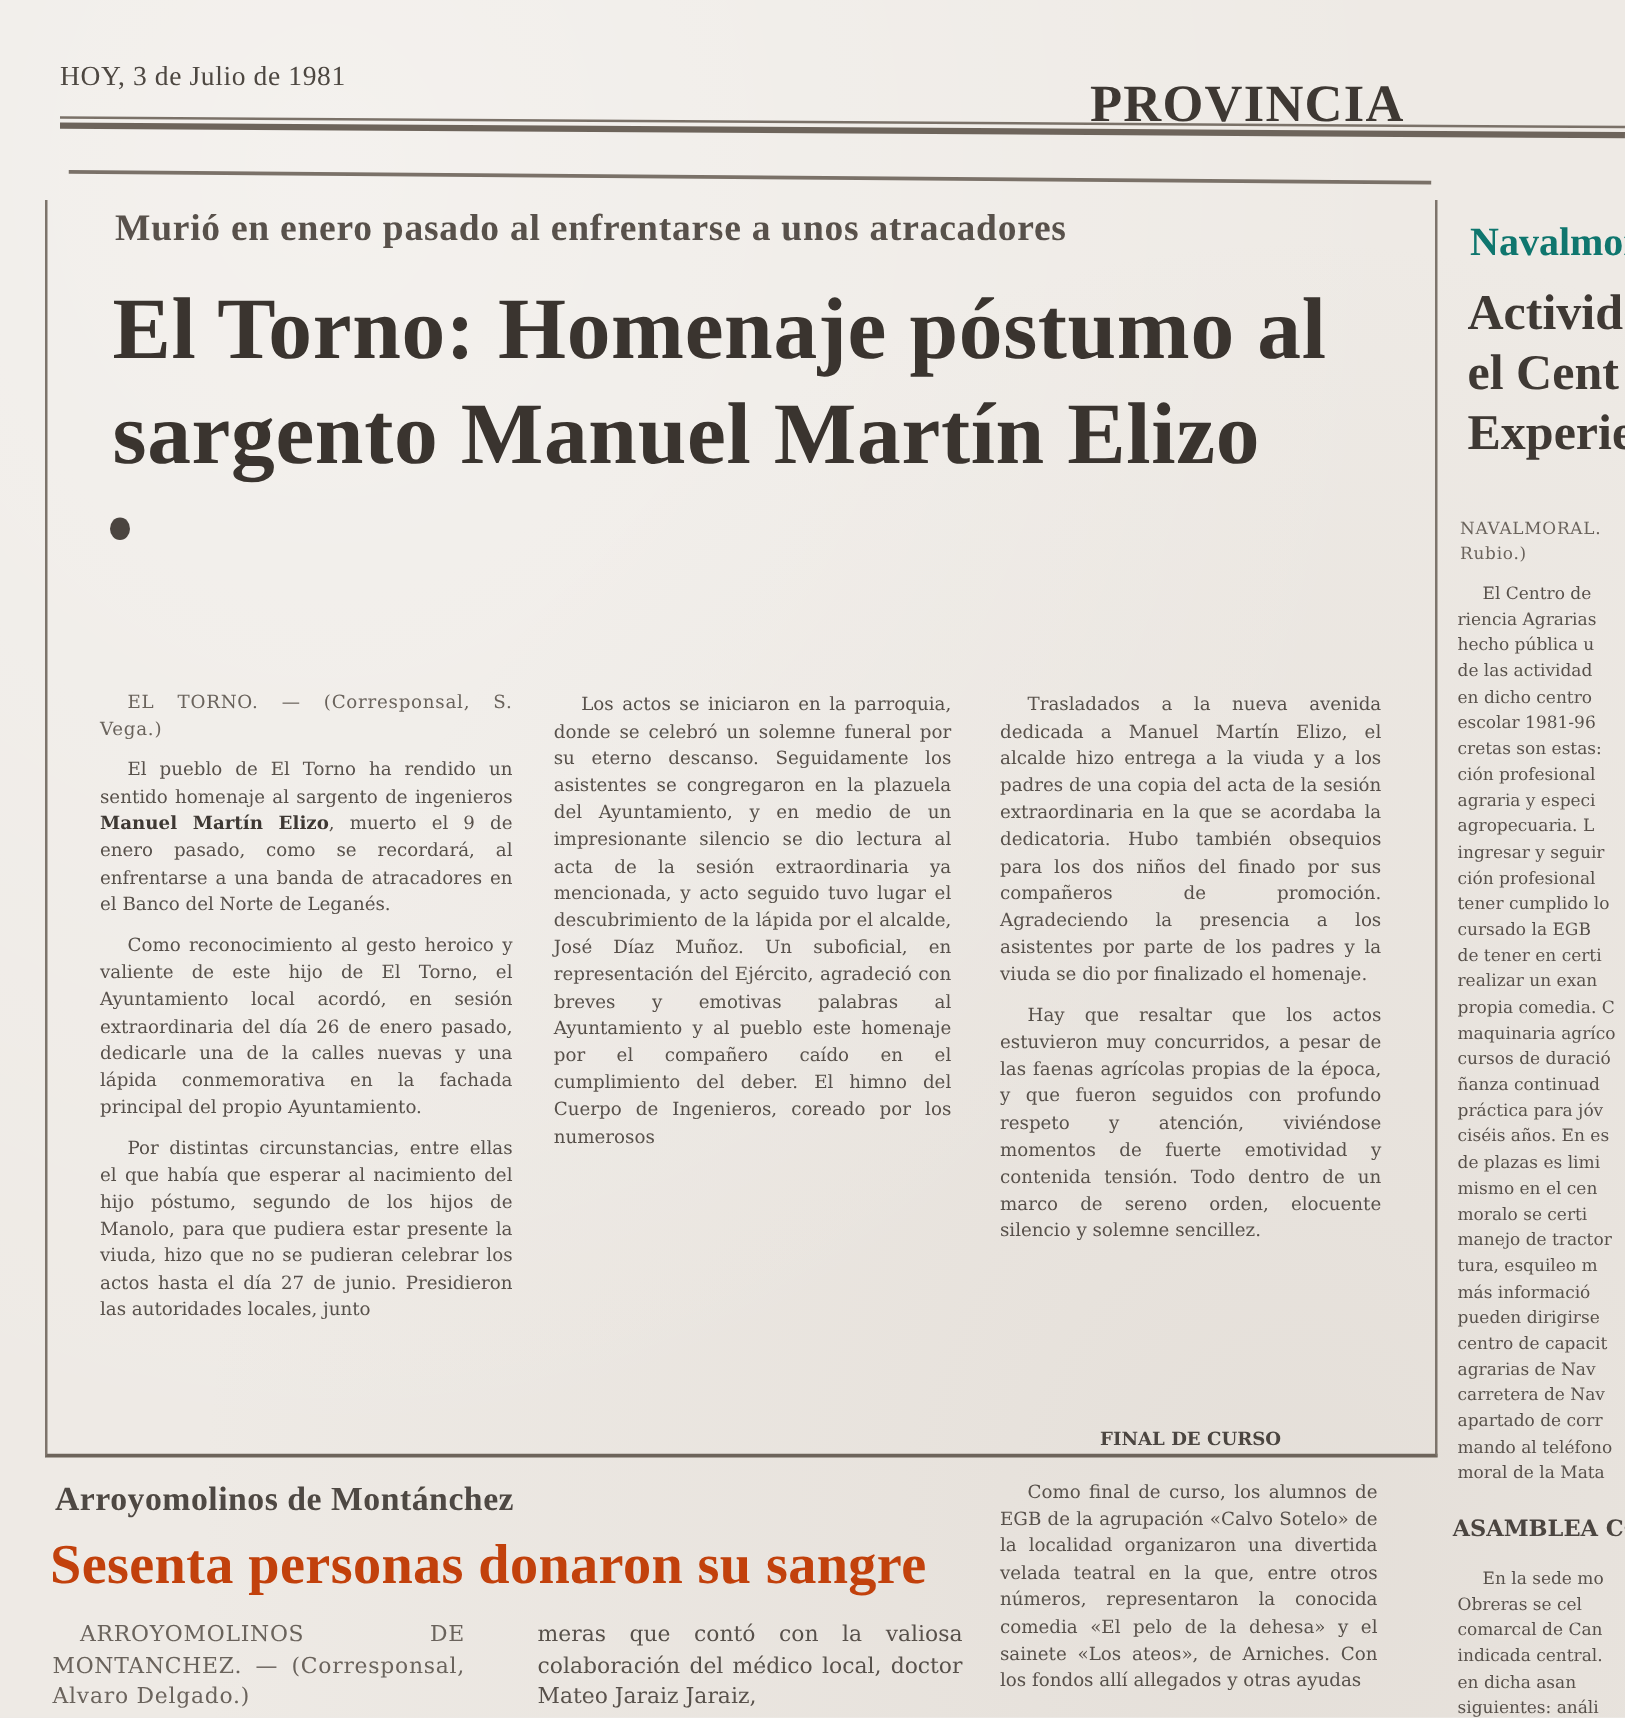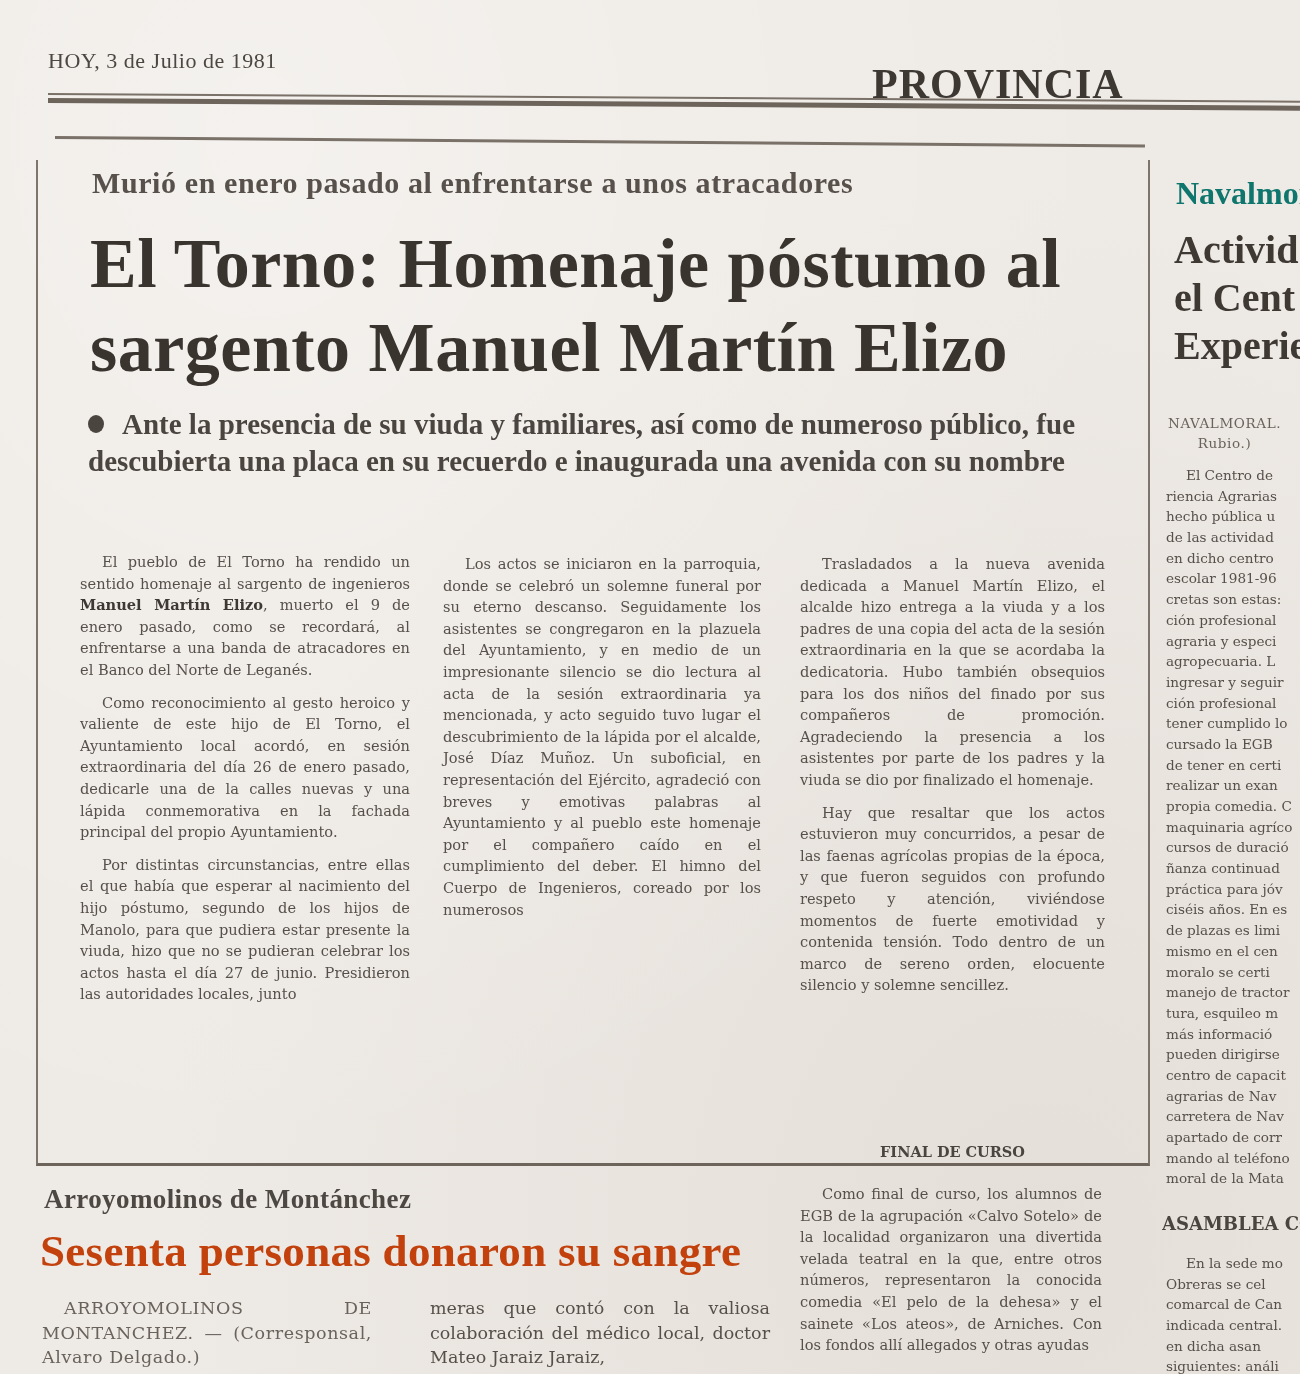--- a/index.html
+++ b/index.html
@@ -64,21 +64,21 @@
 
   .kicker2 { left:44px; top:1184px; font-family:"Liberation Serif", serif; font-size:27px; font-weight:bold; color:#4e4843; letter-spacing:0.4px; }
   .headline2 { left:40px; top:1225px; font-family:"Liberation Serif", serif; font-size:45px; font-weight:bold; color:#c2410c; letter-spacing:0.3px; }
   .c4 { left:42px; top:1296px; width:330px; font-size:17.5px; line-height:24.5px; }
   .c5 { left:430px; top:1296px; width:340px; font-size:17.5px; line-height:24.5px; }
 
   .rightcol { left:1162px; top:160px; width:138px; overflow:hidden; height:1214px; }
   .rightcol .inner { position:relative; width:420px; }
   .r-kicker { position:absolute; left:14px; top:15px; font-family:"Liberation Serif", serif; font-size:32px; font-weight:bold; color:#0f766e; white-space:nowrap; }
   .r-head { position:absolute; left:12px; top:66px; font-family:"Liberation Serif", serif; font-size:40px; font-weight:bold; color:#3f3934; line-height:48px; white-space:nowrap; }
-  .r-byline { position:absolute; left:6px; top:253px; font-family:"DejaVu Serif", serif; font-size:13.5px; line-height:20px; color:#6a635c; letter-spacing:0.6px; white-space:nowrap;text-align:center; }
+  .r-byline { position:absolute; left:6px; top:253px; font-family:"DejaVu Serif", serif; font-size:13.5px; line-height:20px; color:#6a635c; letter-spacing:0.6px; white-space:nowrap; }
   .r-body { position:absolute; left:4px; top:305px; font-family:"DejaVu Serif", serif; font-size:13.6px; line-height:20.7px; color:#57504a; white-space:nowrap; }
   .r-body div { height:20.7px; }
   .r-sub { position:absolute; left:0px; top:1053px; font-family:"DejaVu Serif", serif; font-size:18px; font-weight:bold; color:#4b4540; white-space:nowrap; }
   .r-body2 { position:absolute; left:4px; top:1093px; font-family:"DejaVu Serif", serif; font-size:13.6px; line-height:20.7px; color:#57504a; white-space:nowrap; }
   .r-body2 div { height:20.7px; }
   strong { color:#3e3833; }
 </style>
 </head>
 <body>
 
@@ -86,23 +86,24 @@
 
 <div class="abs dateline">HOY, 3 de Julio de 1981</div>
 <div class="abs section">PROVINCIA</div>
 <div class="abs rule-thin"></div>
 <div class="abs rule-thick"></div>
 <div class="abs rule-top-box"></div>
 
 <div class="abs box"></div>
 <div class="abs kicker">Murió en enero pasado al enfrentarse a unos atracadores</div>
 <div class="abs headline">El Torno: Homenaje póstumo al sargento Manuel Martín Elizo</div>
-<div class="abs deck"><span class="bullet-dot"></span><span>Ante la presencia de su viuda y familiares, así como de numeroso público, fue descubierta una placa en su recuerdo e inaugurada una avenida con su nombre</span></div>
+<div class="abs deck"><span class="bullet-dot"></span></div>
 
 <div class="abs col c1">
+  <p class="byline">EL TORNO. — (Corresponsal, S. Vega.)</p>
   <p><span>El pueblo de El Torno ha rendido un sentido homenaje al sargento de ingenieros </span><strong>Manuel Martín Elizo</strong><span>, muerto el 9 de enero pasado, como se recordará, al enfrentarse a una banda de atracadores en el Banco del Norte de Leganés.</span></p>
   <p>Como reconocimiento al gesto heroico y valiente de este hijo de El Torno, el Ayuntamiento local acordó, en sesión extraordinaria del día 26 de enero pasado, dedicarle una de la calles nuevas y una lápida conmemorativa en la fachada principal del propio Ayuntamiento.</p>
   <p>Por distintas circunstancias, entre ellas el que había que esperar al nacimiento del hijo póstumo, segundo de los hijos de Manolo, para que pudiera estar presente la viuda, hizo que no se pudieran celebrar los actos hasta el día 27 de junio. Presidieron las autoridades locales, junto</p>
 </div>
 
 <div class="abs col c2">
   <p>Los actos se iniciaron en la parroquia, donde se celebró un solemne funeral por su eterno descanso. Seguidamente los asistentes se congregaron en la plazuela del Ayuntamiento, y en medio de un impresionante silencio se dio lectura al acta de la sesión extraordinaria ya mencionada, y acto seguido tuvo lugar el descubrimiento de la lápida por el alcalde, José Díaz Muñoz. Un suboficial, en representación del Ejército, agradeció con breves y emotivas palabras al Ayuntamiento y al pueblo este homenaje por el compañero caído en el cumplimiento del deber. El himno del Cuerpo de Ingenieros, coreado por los numerosos</p>
 </div>
 
 <div class="abs col c3">

